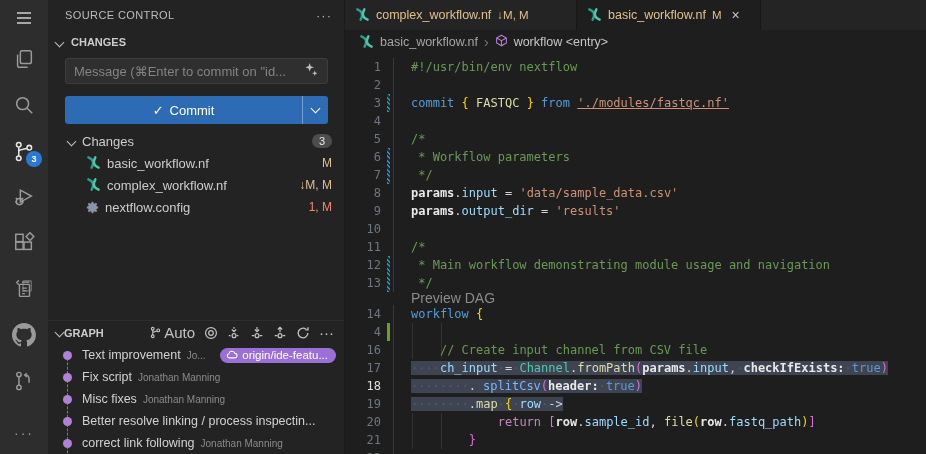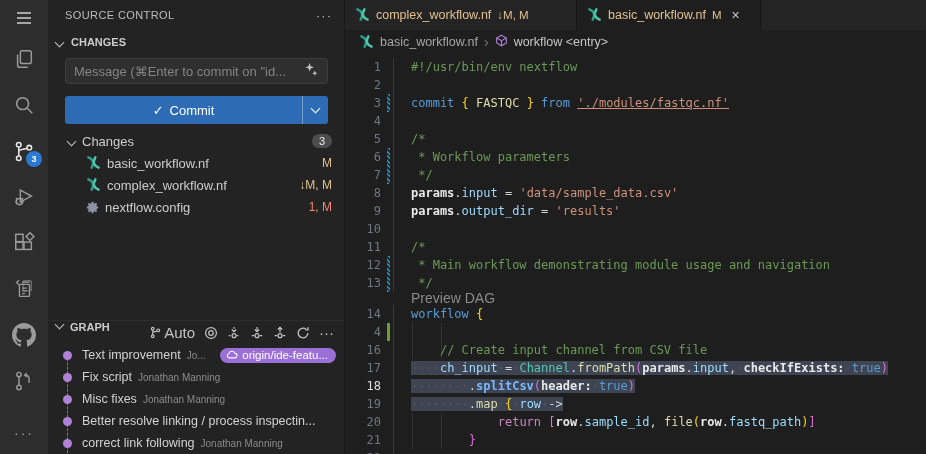--- a/index.html
+++ b/index.html
@@ -33,21 +33,21 @@
   .commitbtn .drop { width:26px; border-left:1px solid rgba(255,255,255,.35); display:flex; align-items:center; justify-content:center; }
   .commitbtn .chev { border-color:#fff; margin-top:-3px; }
   .check { font-size:13px; }
   .tree-head { height:22px; margin-top:6px; display:flex; align-items:center; gap:7px; padding:0 12px 0 20px; cursor:pointer; flex:none; }
   .tree-head .section-label { font-size:13px; font-weight:normal; }
   .count-badge { margin-left:auto; background:#4d4d4d; color:#e8e8e8; border-radius:9px; font-size:11px; padding:1px 7px; }
   .file-row { height:22px; display:flex; align-items:center; gap:6px; padding:0 12px 0 38px; font-size:13px; cursor:pointer; flex:none; }
   .file-row .fname { color:#cccccc; white-space:nowrap; }
   .file-row .fstatus { margin-left:auto; font-size:12px; }
   .side-spacer { flex:1; }
-  .graph-head { height:24px; border-top:1px solid #2e2e2f; display:flex; gap:7px; padding:0 10px 0 8px; flex:none; }
+  .graph-head { height:24px; border-top:1px solid #2e2e2f; display:flex; align-items:center; gap:1px; padding:0 10px 0 8px; flex:none; }
   .graph-tools { margin-left:auto; display:flex; align-items:center; gap:9px; color:#c2c2c2; }
   .graph-tools .tool { display:flex; align-items:center; gap:3px; font-size:15px; cursor:pointer; }
   .commit-row { height:22px; display:flex; align-items:center; padding:0 8px 0 10px; flex:none; position:relative; cursor:pointer; }
   .dotcol { width:18px; display:flex; align-items:center; justify-content:center; flex:none; position:relative; height:100%; }
   .cdot { width:9px; height:9px; border-radius:50%; background:#b180d7; z-index:1; }
   .cline { position:absolute; left:50%; top:14px; bottom:-8px; border-left:1px dashed #8d63b8; }
   .cmsg { font-size:12.5px; color:#d2d2d2; margin-left:6px; white-space:nowrap; }
   .cauthor { font-size:10px; color:#8b8b8b; margin-left:6px; white-space:nowrap; }
   .refpill { margin-left:auto; background:#9a70d8; color:#fff; font-size:11.5px; border-radius:9px; padding:1.5px 8px 1.5px 6px; display:flex; align-items:center; gap:4px; white-space:nowrap; }
 
@@ -74,21 +74,21 @@
   .codetxt { flex:1; border-left:1px solid #39393b; padding-left:17px; white-space:pre; overflow:hidden; }
   .codetxt.guides { background-image:linear-gradient(to right,#333335 1px,transparent 1px),linear-gradient(to right,#333335 1px,transparent 1px); background-repeat:no-repeat; background-size:1px 100%,1px 100%; background-position:18px 0,47px 0; }
   .lens { height:13px; line-height:13px; font-size:14px; color:#8a8a8a; padding-left:66px; font-family:"Liberation Sans",sans-serif; cursor:pointer; }
   .selwrap { background:#3e4452; }
   .t-com{color:#6a9955;margin-top:28px;} .t-kw{color:#569cd6;} .t-fn{color:#dcdcaa;}
   .t-var{color:#9cdcfe;} .t-str{color:#ce9178;}
   .t-strl{color:#ce9178;text-decoration:underline;cursor:pointer;}
   .t-prop{color:#e8e8e8;font-weight:bold;} .t-teal{color:#4ec9b0;}
   .t-op{color:#d4d4d4;} .t-b1{color:#ffd700;} .t-b2{color:#da70d6;}
   .t-ret{color:#c586c0;} .t-ws{color:#525c68;}
-  .t-vb{color:#79b8ff;font-weight:bold;}
+  .t-vb{color:#79b8ff;font-weight:normal;margin-left:7px;}
 </style>
 </head>
 <body>
 
 <div class="app">
 
   <div class="activitybar">
     <div class="ab-item menu">
       <svg width="16" height="14" viewBox="0 0 16 14">
           <path d="M1 2h14M1 7h14M1 12h14" stroke="#d0d0d0" stroke-width="1.6"></path>

